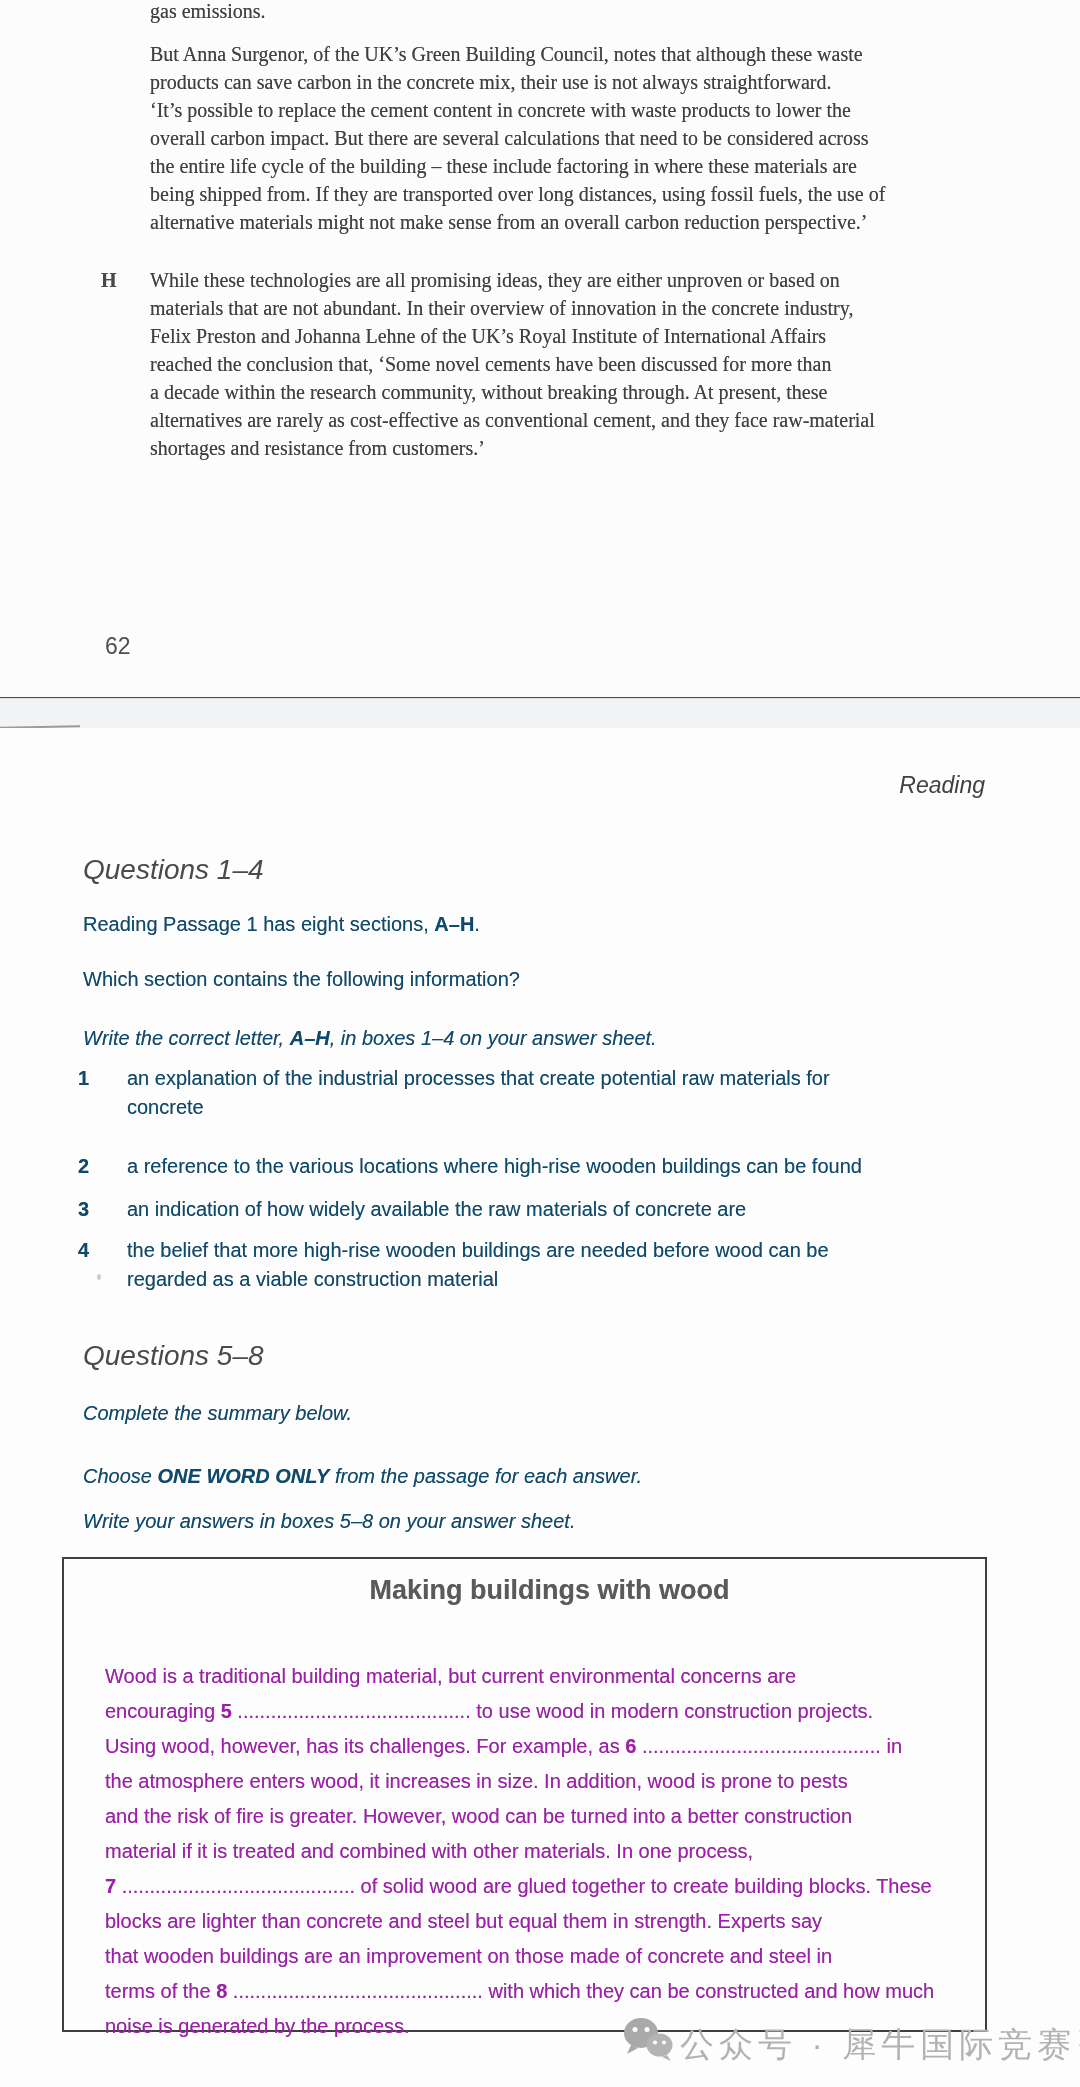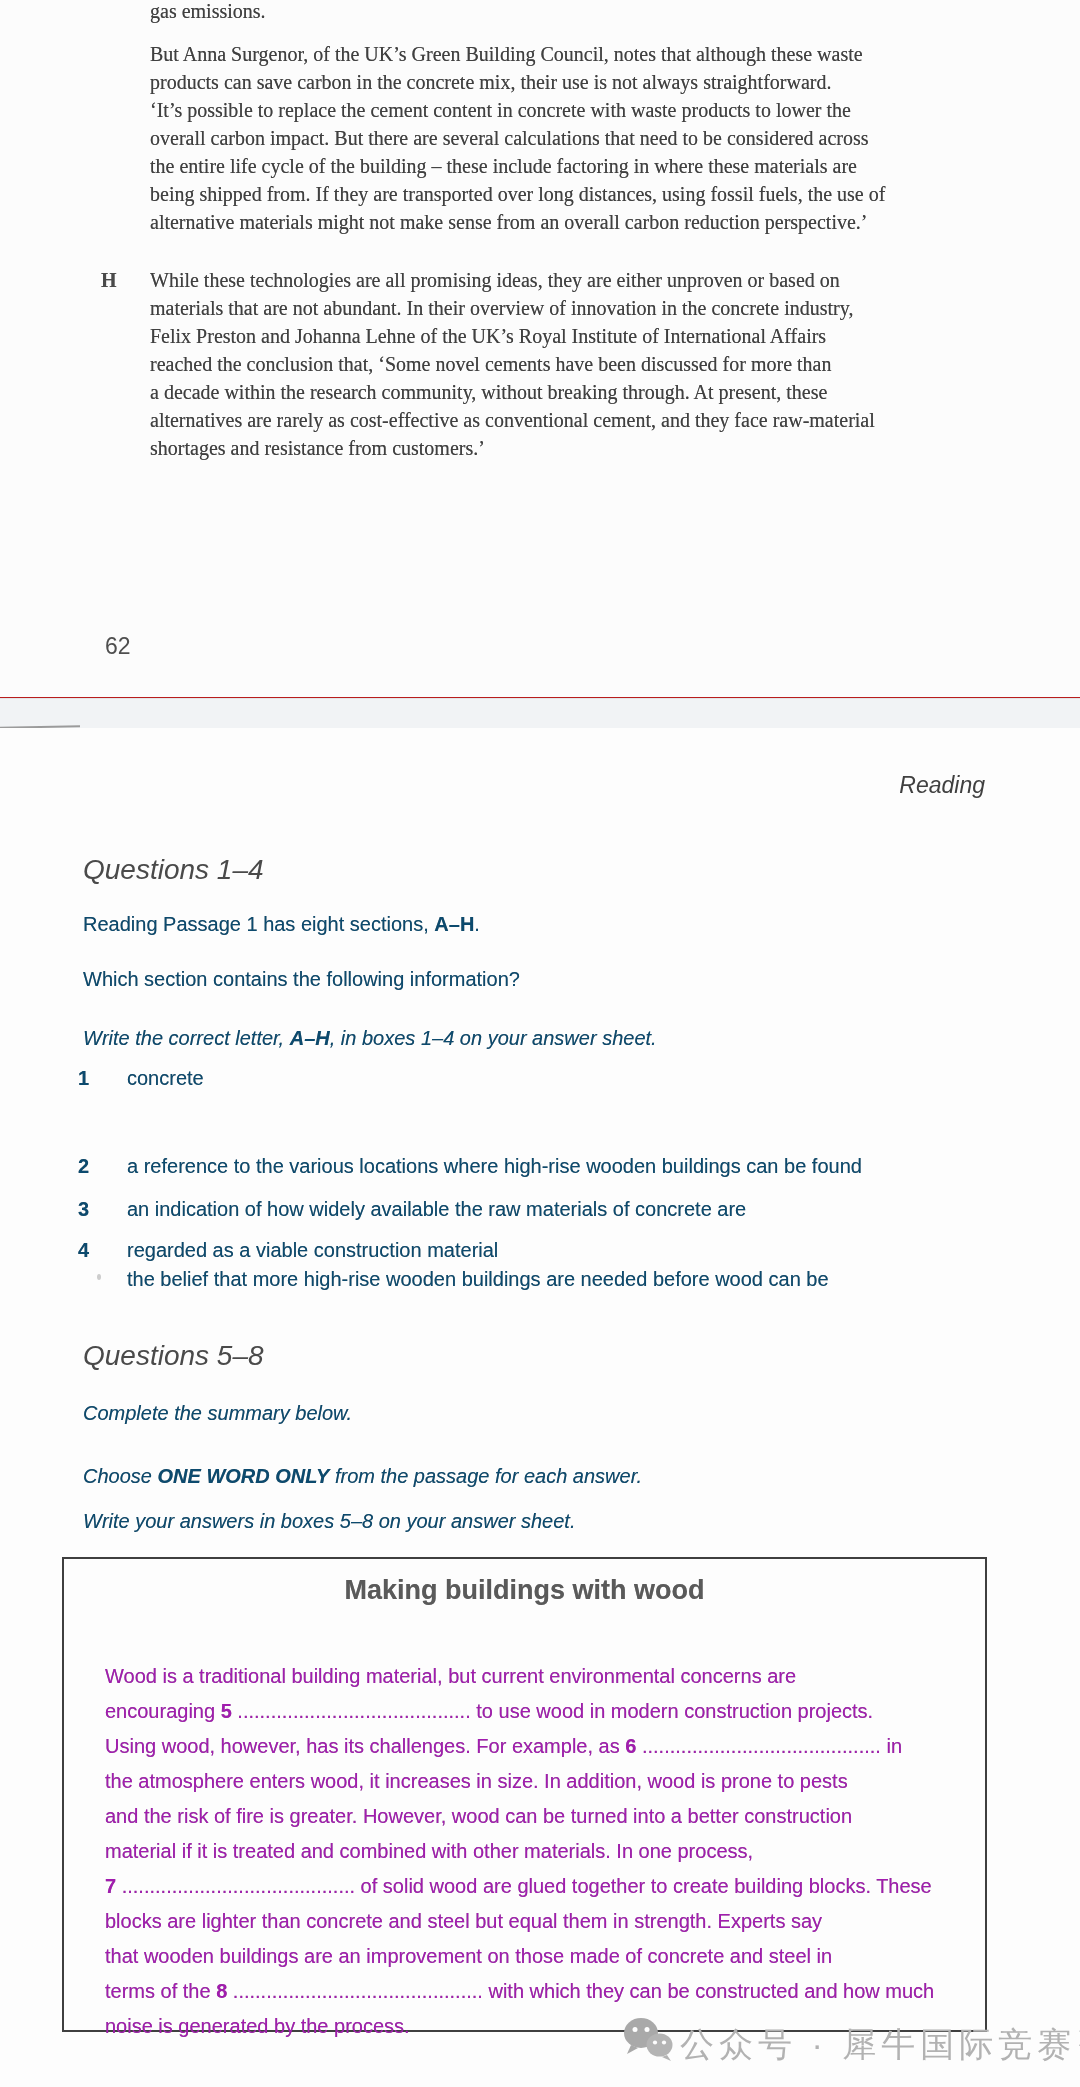--- a/index.html
+++ b/index.html
@@ -37,20 +37,21 @@
   .qitem{display:flex;}
   .qitem .qnum{width:49px;font-weight:bold;flex:0 0 49px;}
   .qitem .qtext{line-height:29px;}
   .speck{width:4px;height:6px;background:#cdcdcd;border-radius:50%;}
   
   .sumbox{left:62px;top:1557px;width:925px;height:475px;border:2px solid #3f3f3f;box-sizing:border-box;background:#fdfdfd;}
   .sumtitle{
     position:absolute;left:0;top:16px;width:100%;text-align:center;
     font-size:27px;font-weight:bold;color:#5a5a5a;white-space:pre;
     text-shadow:0 0 .6px rgba(90,90,90,.6);
+    padding-left:25px;
   }
   .sumbody{position:absolute;left:41px;top:100px;width:860px;font-size:20px;line-height:35px;color:#a21caf;white-space:pre;text-shadow:0 0 .6px rgba(80,80,80,.6);}
   
   .watermark{left:622px;top:2008px;width:458px;height:70px;z-index:5;display:flex;align-items:flex-start;}
   .wm-icon{margin-top:8px;flex:0 0 52px;}
   .wm-text{
     font-size:34px;line-height:44px;color:#b2b2b2;letter-spacing:5px;margin-left:6px;margin-top:14px;
     white-space:nowrap;font-family:"Liberation Sans","DejaVu Sans",sans-serif;
   }
   .tline{display:block;}
@@ -80,36 +81,36 @@
   <div class="abs qheading" style="left:83px;top:126px;">Questions 1–4</div>
 
   <div class="abs sans-block" style="left:83px;top:182px;"><div class="tline"><span>Reading Passage 1 has eight sections, </span><span class="bold">A–H</span><span>.</span></div></div>
 
   <div class="abs sans-block" style="left:83px;top:237px;">Which section contains the following information?</div>
 
   <div class="abs sans-block ital" style="left:83px;top:296px;"><div class="tline"><span>Write the correct letter, </span><span class="bold">A–H</span><span>, in boxes 1–4 on your answer sheet.</span></div></div>
 
   <div class="abs sans-block qitem" style="left:78px;top:336px;">
     <span class="qnum">1</span>
-    <span class="qtext"><div class="tline"><span>concrete</span></div></span>
+    <span class="qtext"><div class="tline"><span>an explanation of the industrial processes that create potential raw materials for</span></div><div class="tline"><span>concrete</span></div></span>
   </div>
 
   <div class="abs sans-block qitem" style="left:78px;top:424px;">
     <span class="qnum">2</span>
     <span class="qtext"><div class="tline"><span>a reference to the various locations where high-rise wooden buildings can be found</span></div></span>
   </div>
 
   <div class="abs sans-block qitem" style="left:78px;top:467px;">
     <span class="qnum">3</span>
     <span class="qtext"><div class="tline"><span>an indication of how widely available the raw materials of concrete are</span></div></span>
   </div>
 
   <div class="abs sans-block qitem" style="left:78px;top:508px;">
     <span class="qnum">4</span>
-    <span class="qtext"><div class="tline"><span>regarded as a viable construction material</span></div><div class="tline"><span>the belief that more high-rise wooden buildings are needed before wood can be</span></div></span>
+    <span class="qtext"><div class="tline"><span>the belief that more high-rise wooden buildings are needed before wood can be</span></div><div class="tline"><span>regarded as a viable construction material</span></div></span>
   </div>
 
   <div class="abs speck" style="left:97px;top:546px;"></div>
 
   <div class="abs qheading" style="left:83px;top:612px;">Questions 5–8</div>
 
   <div class="abs sans-block ital" style="left:83px;top:671px;">Complete the summary below.</div>
 
   <div class="abs sans-block ital" style="left:83px;top:726px;margin-top:8px;"><div class="tline"><span>Choose </span><span class="bold">ONE WORD ONLY</span><span> from the passage for each answer.</span></div></div>
 

